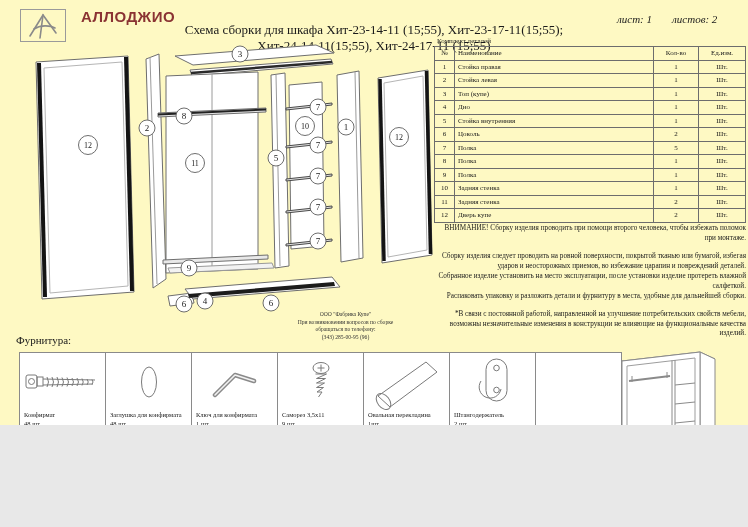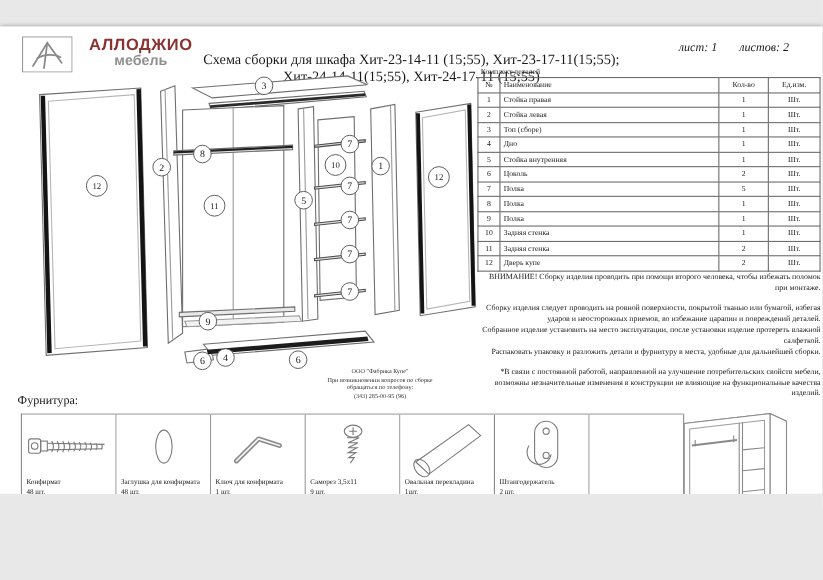--- a/index.html
+++ b/index.html
@@ -1,18 +1,18 @@
 <!DOCTYPE html>
 <html><head>
 <meta charset="utf-8">
 <style>
   html,body{margin:0;padding:0;background:#e8e8e8;}
-  #page{position:relative;width:748px;height:425px;background:#ffffff;
+  #page{position:relative;width:748px;height:425px;background:#fef9c3;
         font-family:"Liberation Serif",serif;color:#1a1a1a;overflow:hidden;
-        box-shadow:0 0 4px rgba(0,0,0,.3);margin-top:24px;}
+        box-shadow:0 0 4px rgba(0,0,0,.3);}
   .abs{position:absolute;}
 
   
   #logo-box{left:20px;top:9px;}
   #brand{left:70px;top:8px;width:116px;text-align:center;font-family:"Liberation Sans",sans-serif;}
   .brand-name{font-size:15px;font-weight:700;color:#8a3333;letter-spacing:.5px;}
   .brand-sub{font-size:13px;font-weight:700;color:#8f8f8f;margin-top:-2px;}
   #title{left:172px;top:22px;width:404px;text-align:center;font-size:13px;line-height:1.25;}
   #sheet-info{left:617px;top:13px;display:flex;gap:20px;font-size:11px;font-style:italic;}
 
@@ -57,21 +57,20 @@
       <rect x="0.5" y="0.5" width="45" height="32" fill="none" stroke="#9a9a9a"></rect>
       <g fill="none" stroke="#8a8a8a" stroke-width="1.6" stroke-linecap="round">
         <path d="M10 27 L23 6 L36 24"></path>
         <path d="M14 20 C20 16 30 16 35 19"></path>
         <path d="M23 6 L20 29"></path>
       </g>
     </svg>
   </div>
   <div class="abs" id="brand">
     <div class="brand-name">АЛЛОДЖИО</div>
-    <div class="brand-sub">мебель</div>
   </div>
   <div class="abs" id="title">
     <div>Схема сборки для шкафа Хит-23-14-11 (15;55), Хит-23-17-11(15;55);</div>
     <div>Хит-24-14-11(15;55), Хит-24-17-11 (15;55)</div>
   </div>
   <div class="abs" id="sheet-info">
     <span>лист: 1</span>
     <span>листов: 2</span>
   </div>
 
@@ -222,21 +221,21 @@
           <td class="c-unit">Шт.</td>
         </tr>
         <tr>
           <td class="c-num">2</td>
           <td class="c-name">Стойка левая</td>
           <td class="c-qty">1</td>
           <td class="c-unit">Шт.</td>
         </tr>
         <tr>
           <td class="c-num">3</td>
-          <td class="c-name">Топ (сборе)</td>
+          <td class="c-name">Топ (купе)</td>
           <td class="c-qty">1</td>
           <td class="c-unit">Шт.</td>
         </tr>
         <tr>
           <td class="c-num">4</td>
           <td class="c-name">Дно</td>
           <td class="c-qty">1</td>
           <td class="c-unit">Шт.</td>
         </tr>
         <tr>

